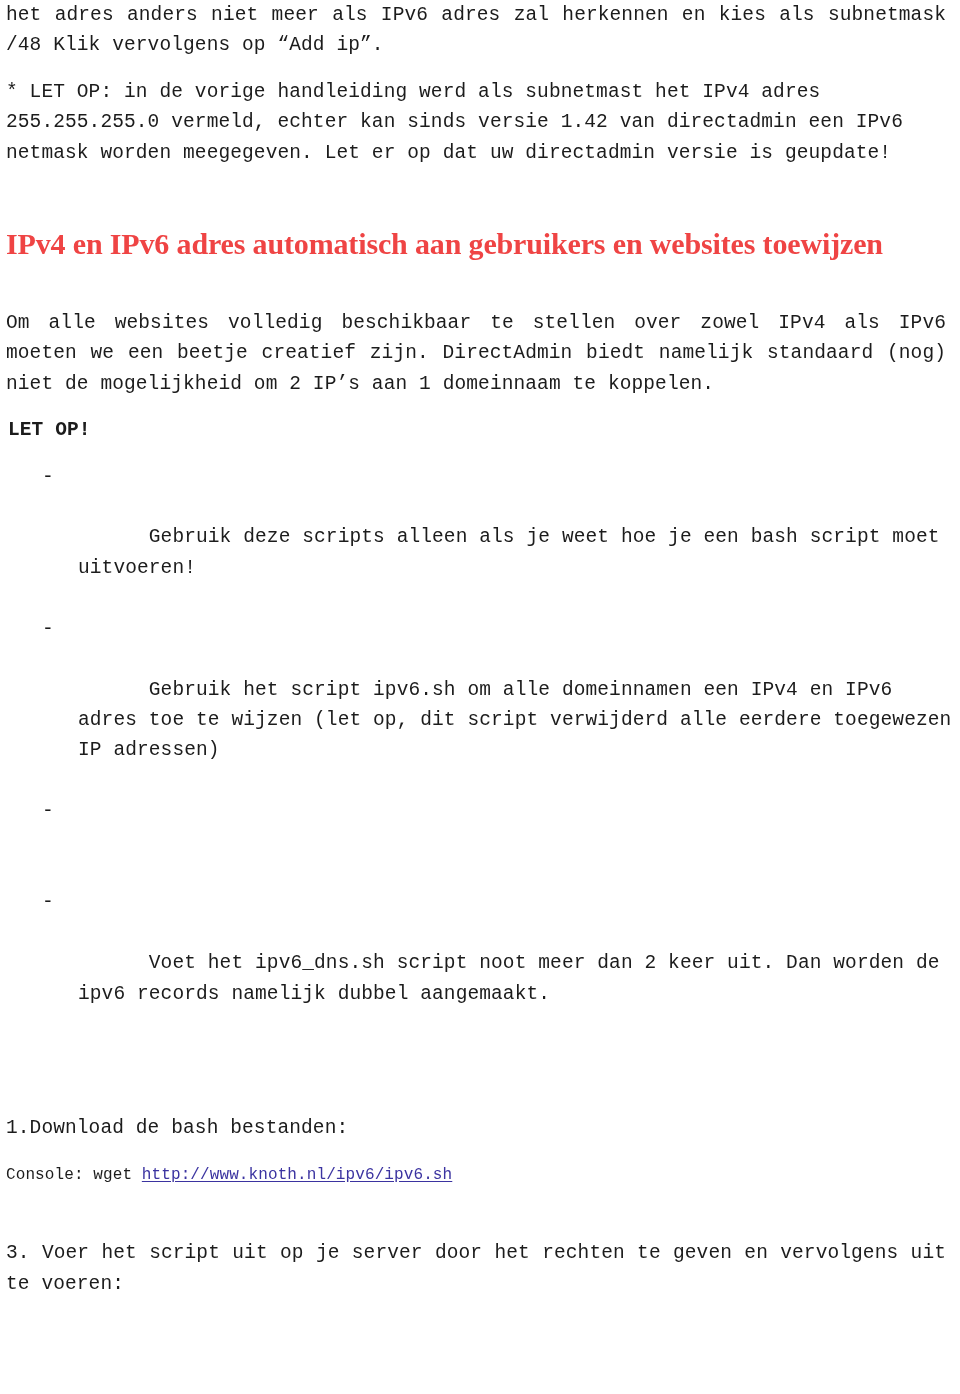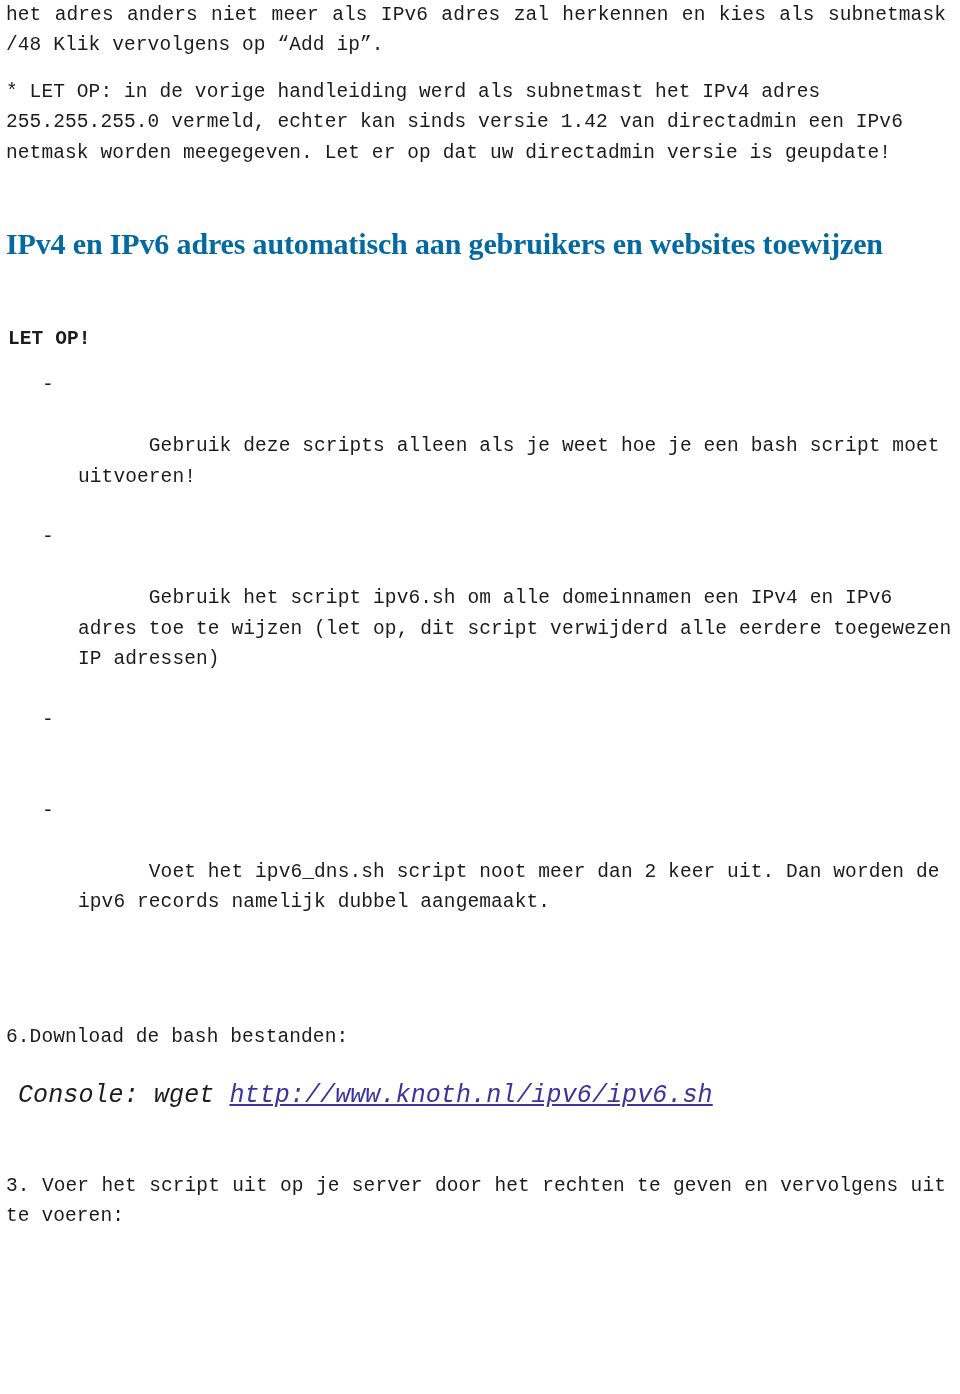--- a/index.html
+++ b/index.html
@@ -42,21 +42,21 @@
     text-align-last: left;
     padding-right: 14px;
   }
 
   
   .doc-heading {
     font-family: "Liberation Serif", "DejaVu Serif", serif;
     font-weight: bold;
     font-size: 30px;
     line-height: 36px;
-    color: #0369a1;
+    color: #ef4444;
     margin: 0;
     padding: 0 4px 0 6px;
     letter-spacing: -0.15px;
     white-space: nowrap;
   }
 
   
   .gap-sm  { height: 16px; }
   .gap-lg  { height: 46px; }
   .gap-xl  { height: 58px; }
@@ -83,28 +83,27 @@
   }
   .bullets li .dash {
     position: absolute;
     left: 42px;
     top: 0;
   }
 
   
   .console-line {
     font-family: "Liberation Mono", "DejaVu Sans Mono", monospace;
-    font-size: 25px;
+    font-size: 16px;
     line-height: 30.4px;
     color: #1c1c1c;
-    margin: 12px;
+    margin: 0;
     padding: 0 0 0 6px;
     letter-spacing: 0.1px;
     white-space: pre;
-    font-style: italic;
   }
   .url-link {
     color: #3b33a0;
     text-decoration: underline;
     text-underline-offset: 2px;
   }
 </style>
 </head>
 <body>
 
@@ -115,20 +114,21 @@
   <div class="gap-sm"></div>
 
   <p class="mono">* LET OP: in de vorige handleiding werd als subnetmast het IPv4 adres 255.255.255.0 vermeld, echter kan sinds versie 1.42 van directadmin een IPv6 netmask worden meegegeven. Let er op dat uw directadmin versie is geupdate!</p>
 
   <div class="gap-xl"></div>
 
   <h1 class="doc-heading">IPv4 en IPv6 adres automatisch aan gebruikers en websites toewijzen</h1>
 
   <div class="gap-lg"></div>
 
+  <p class="mono justify">Om alle websites volledig beschikbaar te stellen over zowel IPv4 als IPv6 moeten we een beetje creatief zijn. DirectAdmin biedt namelijk standaard (nog) niet de mogelijkheid om 2 IP’s aan 1 domeinnaam te koppelen.</p>
 
   <div class="gap-sm"></div>
 
   <p class="mono b">LET OP!</p>
 
   <div class="gap-sm"></div>
 
   <ul class="bullets">
     <li>
       <span class="dash">-</span>
@@ -142,21 +142,21 @@
       <span class="dash">-</span>
     </li>
     <li>
       <span class="dash">-</span>
       <span>Voet het ipv6_dns.sh script noot meer dan 2 keer uit. Dan worden de ipv6 records namelijk dubbel aangemaakt.</span>
     </li>
   </ul>
 
   <div class="gap-xxl"></div>
 
-  <p class="mono">6.Download de bash bestanden:</p>
+  <p class="mono">1.Download de bash bestanden:</p>
 
   <div class="gap-sm"></div>
 
   <p class="console-line"><span>Console: wget </span><a class="url-link" href="#">http://www.knoth.nl/ipv6/ipv6.sh</a></p>
 
   <div class="gap-sm"></div>
 
 
   <div class="gap-sm"></div>
 

